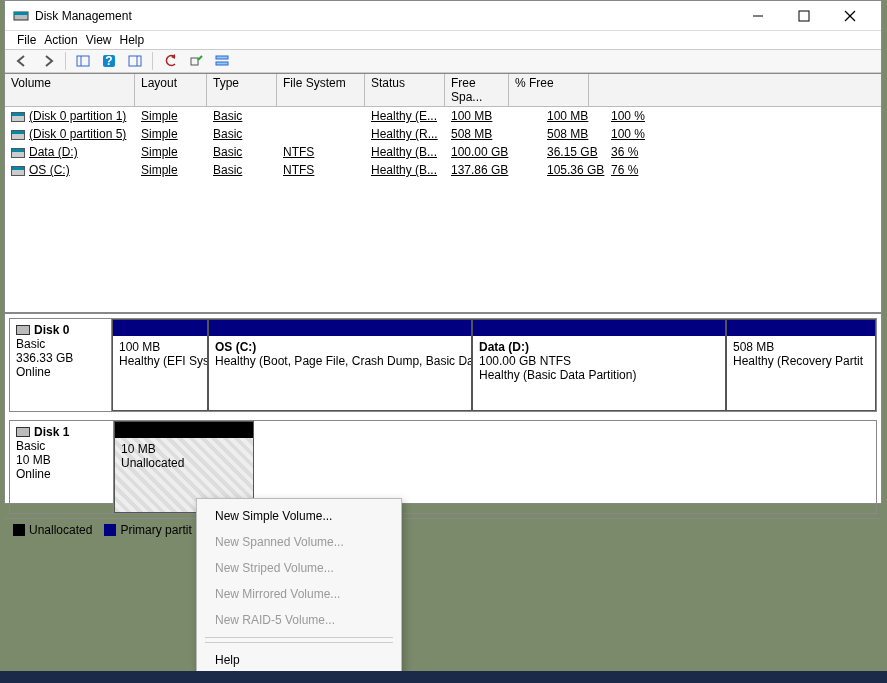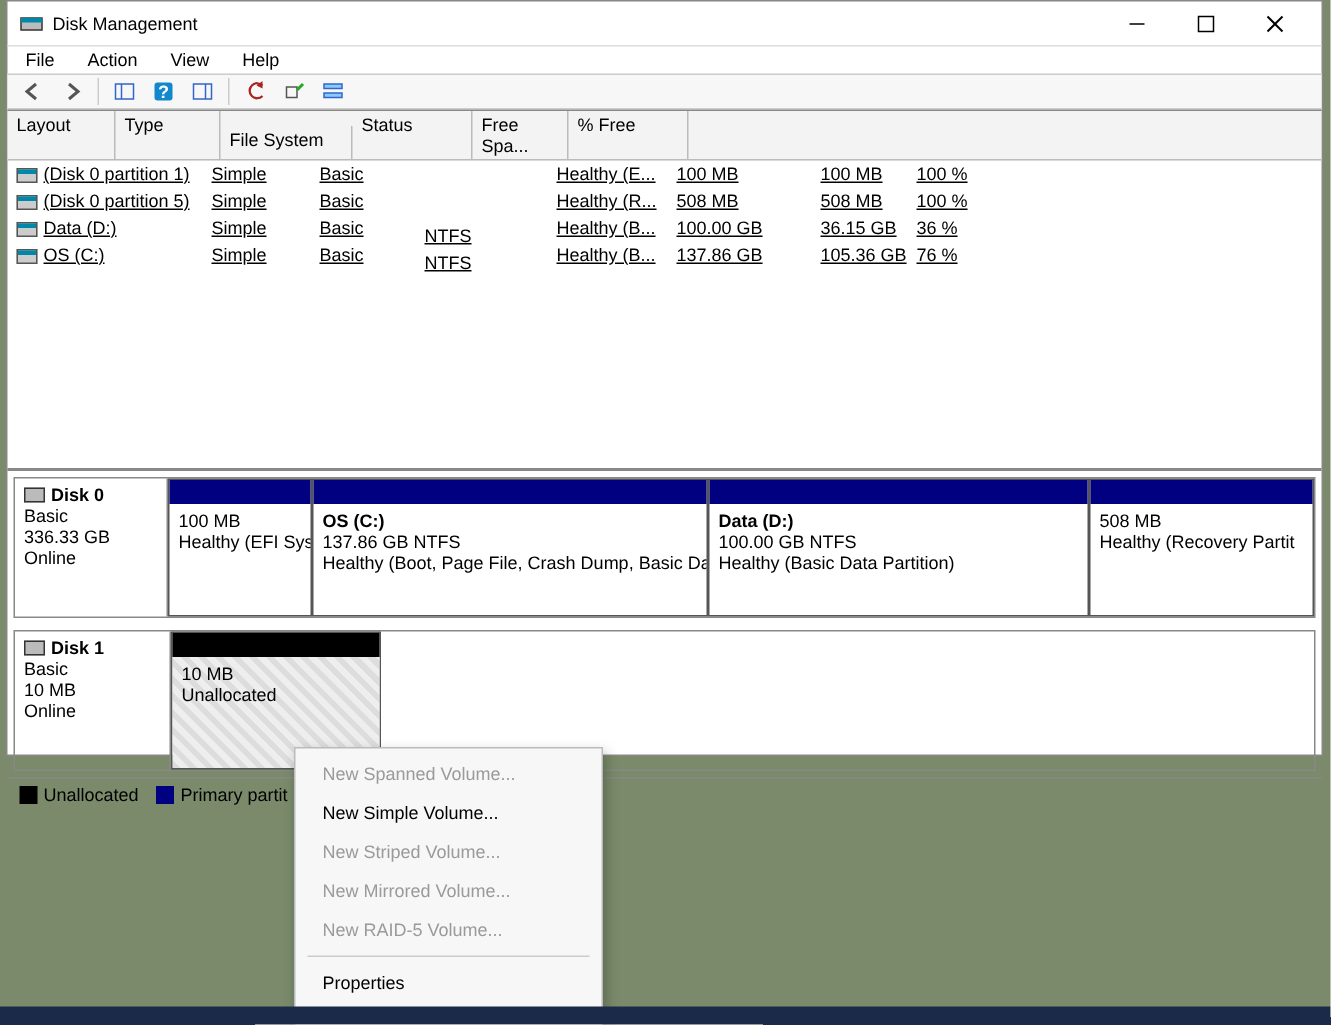--- a/index.html
+++ b/index.html
@@ -6,42 +6,42 @@
 html, body { width: 887px; height: 683px; overflow: hidden; }
 body { background: #7a8a6a; position: relative; }
 
 .window { position: absolute; top: 0; left: 4px; width: 878px; height: 504px; background: #fff; border: 1px solid #888; display: flex; flex-direction: column; }
 .titlebar { height: 30px; display: flex; align-items: center; padding: 0 8px; border-bottom: 1px solid #ddd; }
 .titlebar .icon { width: 16px; height: 16px; margin-right: 6px; display: inline-flex; align-items: center; justify-content: center; }
 .titlebar .title { flex: 1; font-size: 12px; }
 .winbtns { display: flex; gap: 0; }
 .winbtn { width: 46px; height: 30px; display: flex; align-items: center; justify-content: center; background: transparent; border: none; }
 
-.menubar { height: 22px; display: flex; align-items: flex-end; padding: 0 8px; gap: 14px; }
+.menubar { height: 22px; display: flex; align-items: flex-end; padding: 0 8px; }
 .menubar .menuitem { padding: 2px 4px; cursor: default; }
 
 .toolbar { height: 28px; display: flex; align-items: center; padding: 0 6px; gap: 4px; border-top: 1px solid #ccc; border-bottom: 1px solid #ccc; background: #f7f7f7; }
 .toolbar .sep { width: 1px; height: 18px; background: #ccc; margin: 0 2px; }
 .tbtn { width: 22px; height: 22px; border: 1px solid transparent; display: flex; align-items: center; justify-content: center; background: transparent; }
 
 .content { flex: 1; display: flex; flex-direction: column; border-top: 1px solid #888; }
 
 .vol-grid { height: 240px; overflow: hidden; border-bottom: 2px solid #888; }
 .grid-head { display: flex; background: #f3f3f3; border-bottom: 1px solid #bbb; }
 .grid-head .col { border-right: 1px solid #bbb; padding: 2px 6px; font-size: 12px; }
 .grid-body { }
 .grid-row { display: flex; align-items: center; height: 18px; }
 .grid-row .cell { padding: 0 6px; font-size: 12px; white-space: nowrap; overflow: hidden; text-decoration: underline; }
 .vol-icon { display:inline-block; width:14px; height:10px; background:#ccc; border:1px solid #555; margin-right:4px; vertical-align:middle; position:relative; }
 .vol-icon::after{content:"";position:absolute;left:0;top:0;right:0;height:3px;background:#08a;}
 
 .col-volume { width: 130px; }
 .col-layout { width: 72px; }
 .col-type   { width: 70px; }
-.col-fs     { width: 88px; margin-top: 10px; }
+.col-fs     { width: 88px; }
 .col-status { width: 80px; }
 .col-capacity{ width: 96px; }
 .col-free   { width: 64px; }
 .col-pct    { width: 80px; }
 
 .disk-area { flex: 1; overflow: hidden; padding: 4px; display:flex; flex-direction:column; gap:8px; }
 .disk-row { display:flex; height: 94px; border:1px solid #888; }
 .disk-info { width: 104px; border-right:1px solid #888; padding:4px 6px; }
 .disk-info .dname { font-weight:bold; display:flex; align-items:center; gap:4px;}
 .disk-icon{width:14px;height:10px;background:#bbb;border:1px solid #333;display:inline-block;}
@@ -154,20 +154,21 @@
         <svg width="14" height="14">
           <rect x="1" y="2" width="12" height="3" fill="#8cf" stroke="#36c"></rect>
           <rect x="1" y="8" width="12" height="3" fill="#8cf" stroke="#36c"></rect>
         </svg>
       </button>
   </div>
 
   <div class="content">
     <div class="vol-grid">
       <div class="grid-head">
+        <div class="col col-volume">Volume</div>
         <div class="col col-layout">Layout</div>
         <div class="col col-type">Type</div>
         <div class="col col-fs">File System</div>
         <div class="col col-status">Status</div>
         <div class="col col-free">Free Spa...</div>
         <div class="col col-pct">% Free</div>
       </div>
       <div class="grid-body" id="grid-body">
           <div class="grid-row">
             <div class="cell col-volume"><span class="vol-icon"></span><span>(Disk 0 partition 1)</span></div>
@@ -228,21 +229,20 @@
               <div class="bar bar-primary"></div>
               <div class="body ">
                 <div>100 MB</div>
                 <div>Healthy (EFI Syst</div>
               </div>
             </div>
             <div class="part" style="width: 264px;">
               <div class="bar bar-primary"></div>
               <div class="body ">
                 <div class="bold">OS  (C:)</div>
-                <div>137.86 GB NTFS</div>
                 <div>Healthy (Boot, Page File, Crash Dump, Basic Da</div>
               </div>
             </div>
             <div class="part" style="width: 254px;">
               <div class="bar bar-primary"></div>
               <div class="body ">
                 <div class="bold">Data  (D:)</div>
                 <div>100.00 GB NTFS</div>
                 <div>Healthy (Basic Data Partition)</div>
               </div>
@@ -279,24 +279,23 @@
       </div>
 
     <div class="legend">
       <span><span class="swatch sw-unalloc"></span><span>Unallocated</span></span>
       <span><span class="swatch sw-primary"></span><span>Primary partit</span></span>
     </div>
   </div>
 </div>
 
 <div class="context-menu" id="context-menu">
+    <div class="mi enabled">New Simple Volume...</div>
     <div class="mi disabled">New Spanned Volume...</div>
-    <div class="mi enabled">New Simple Volume...</div>
     <div class="mi disabled">New Striped Volume...</div>
     <div class="mi disabled">New Mirrored Volume...</div>
     <div class="mi disabled">New RAID-5 Volume...</div>
     <hr>
-    <div class="mi enabled">Properties</div>
     <hr>
     <div class="mi enabled">Help</div>
   </div>
 
 <div class="taskbar"></div>
 
 </body></html>

